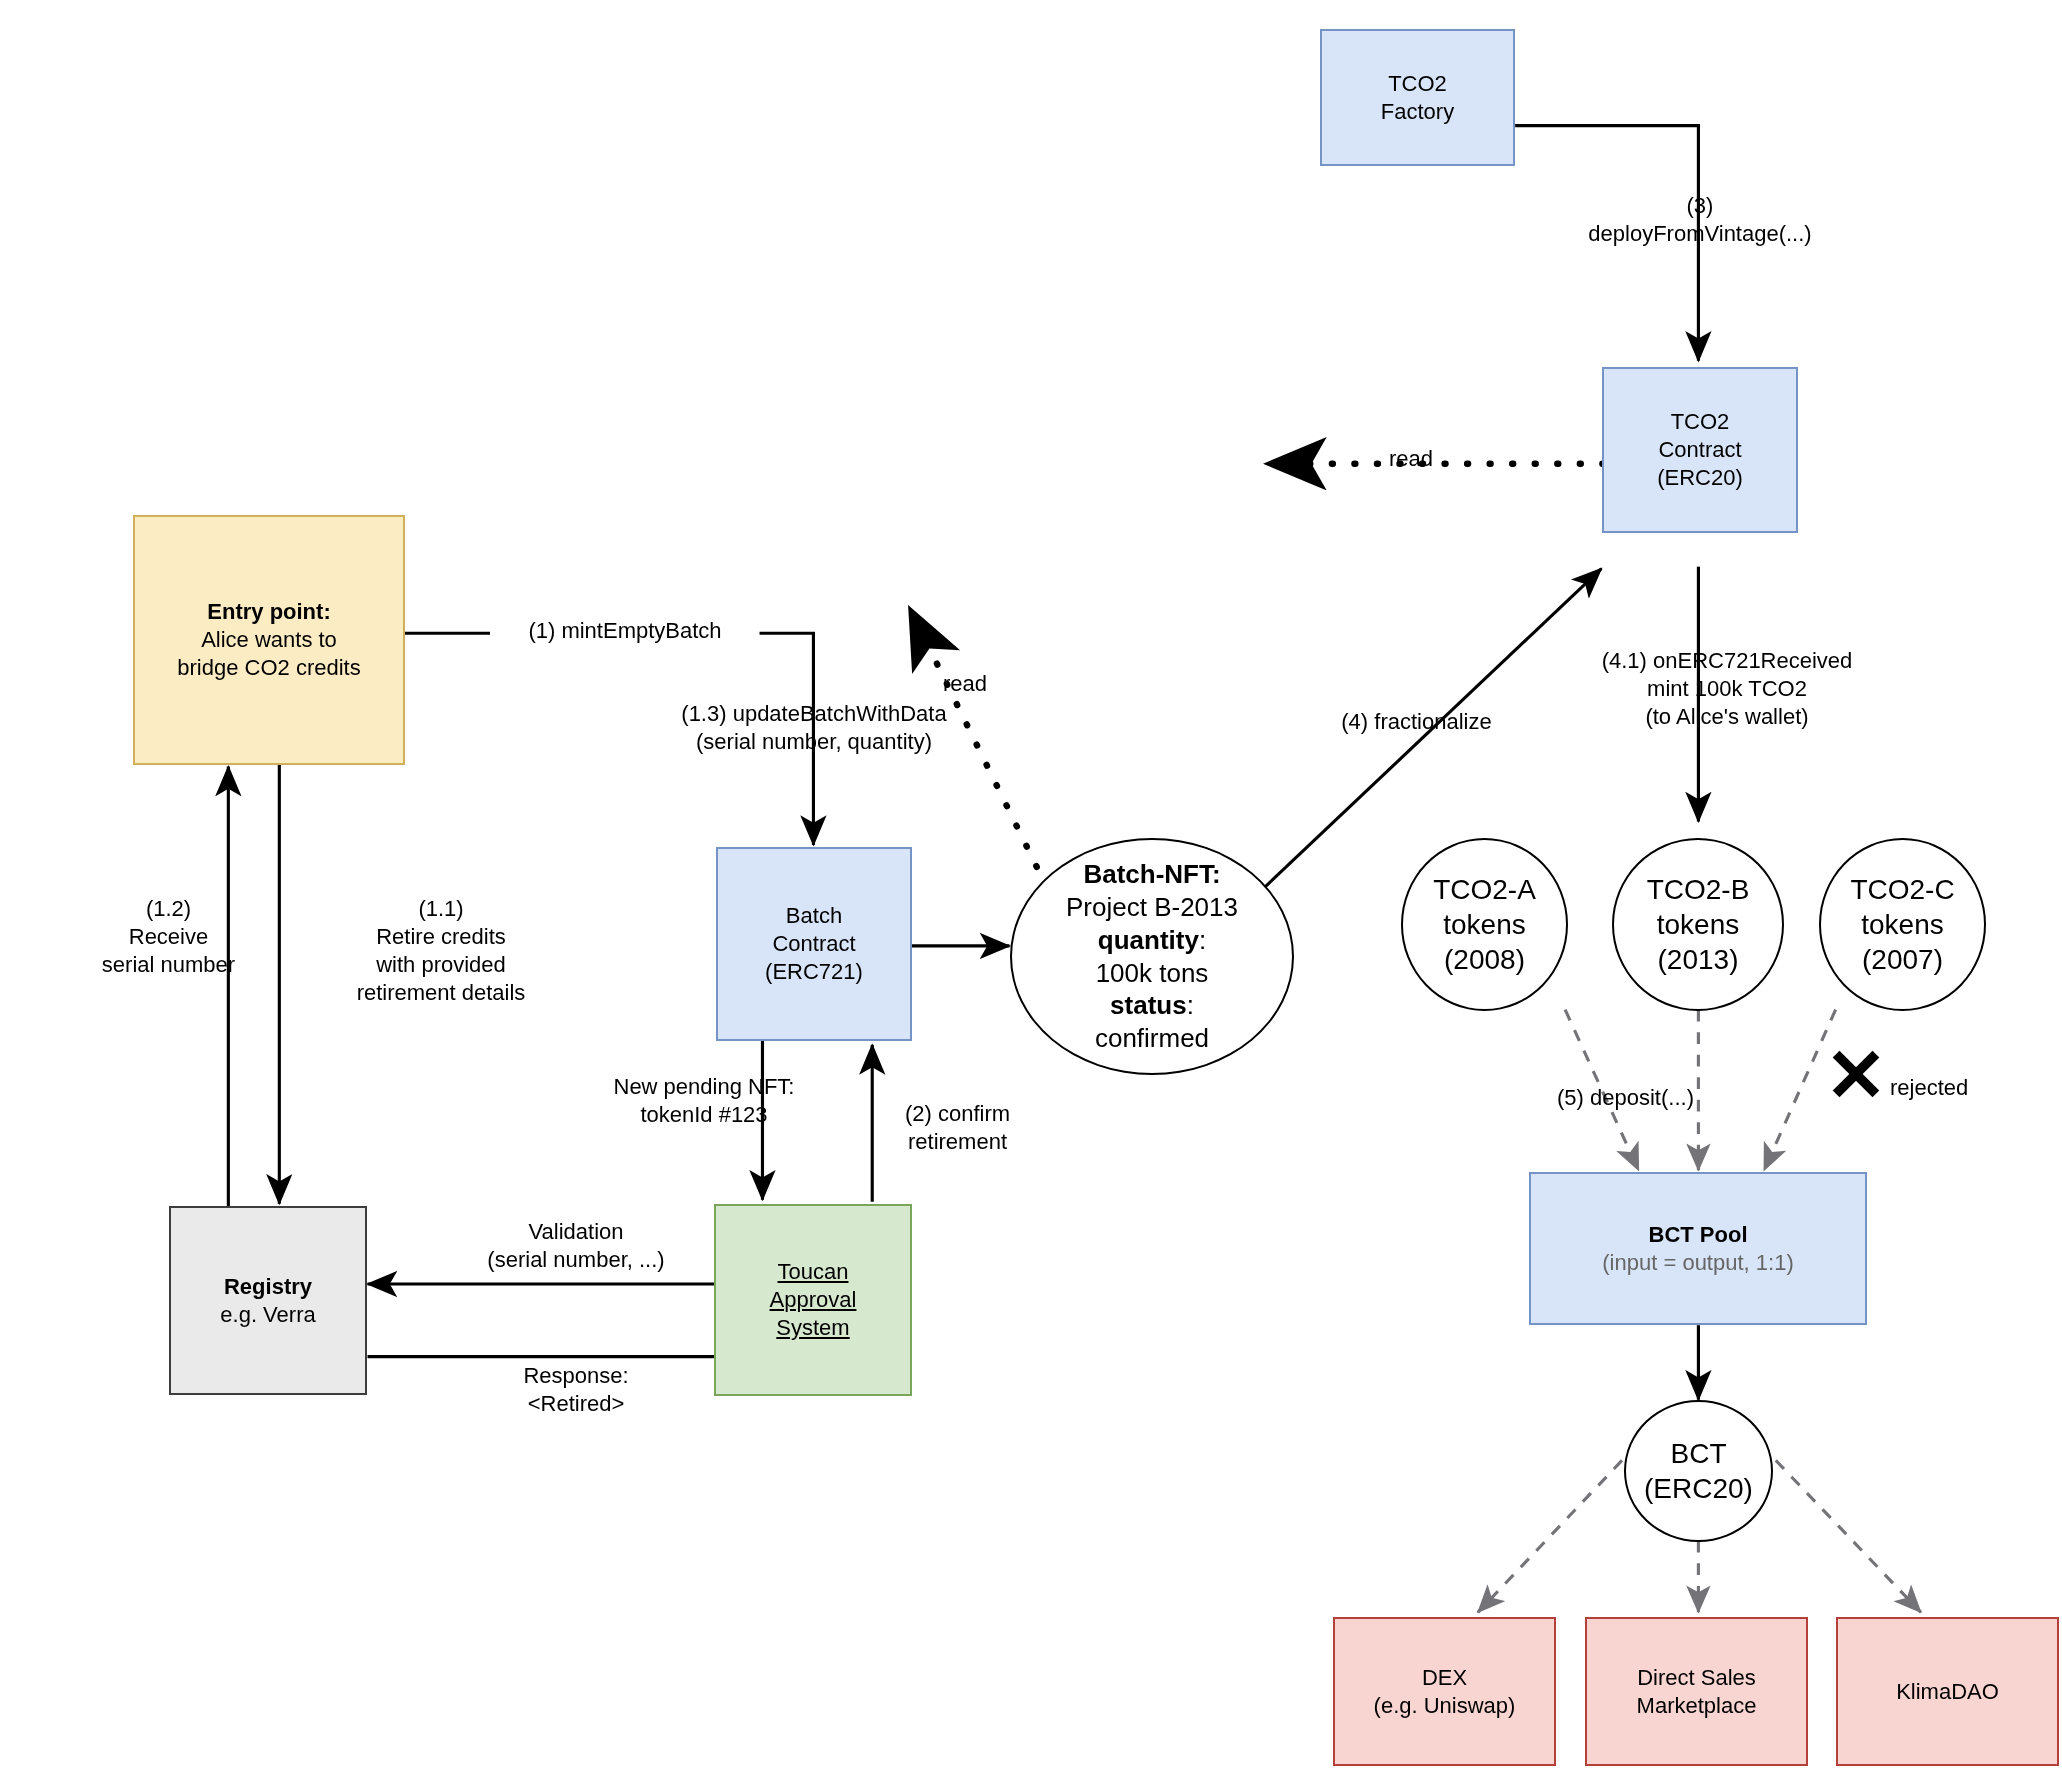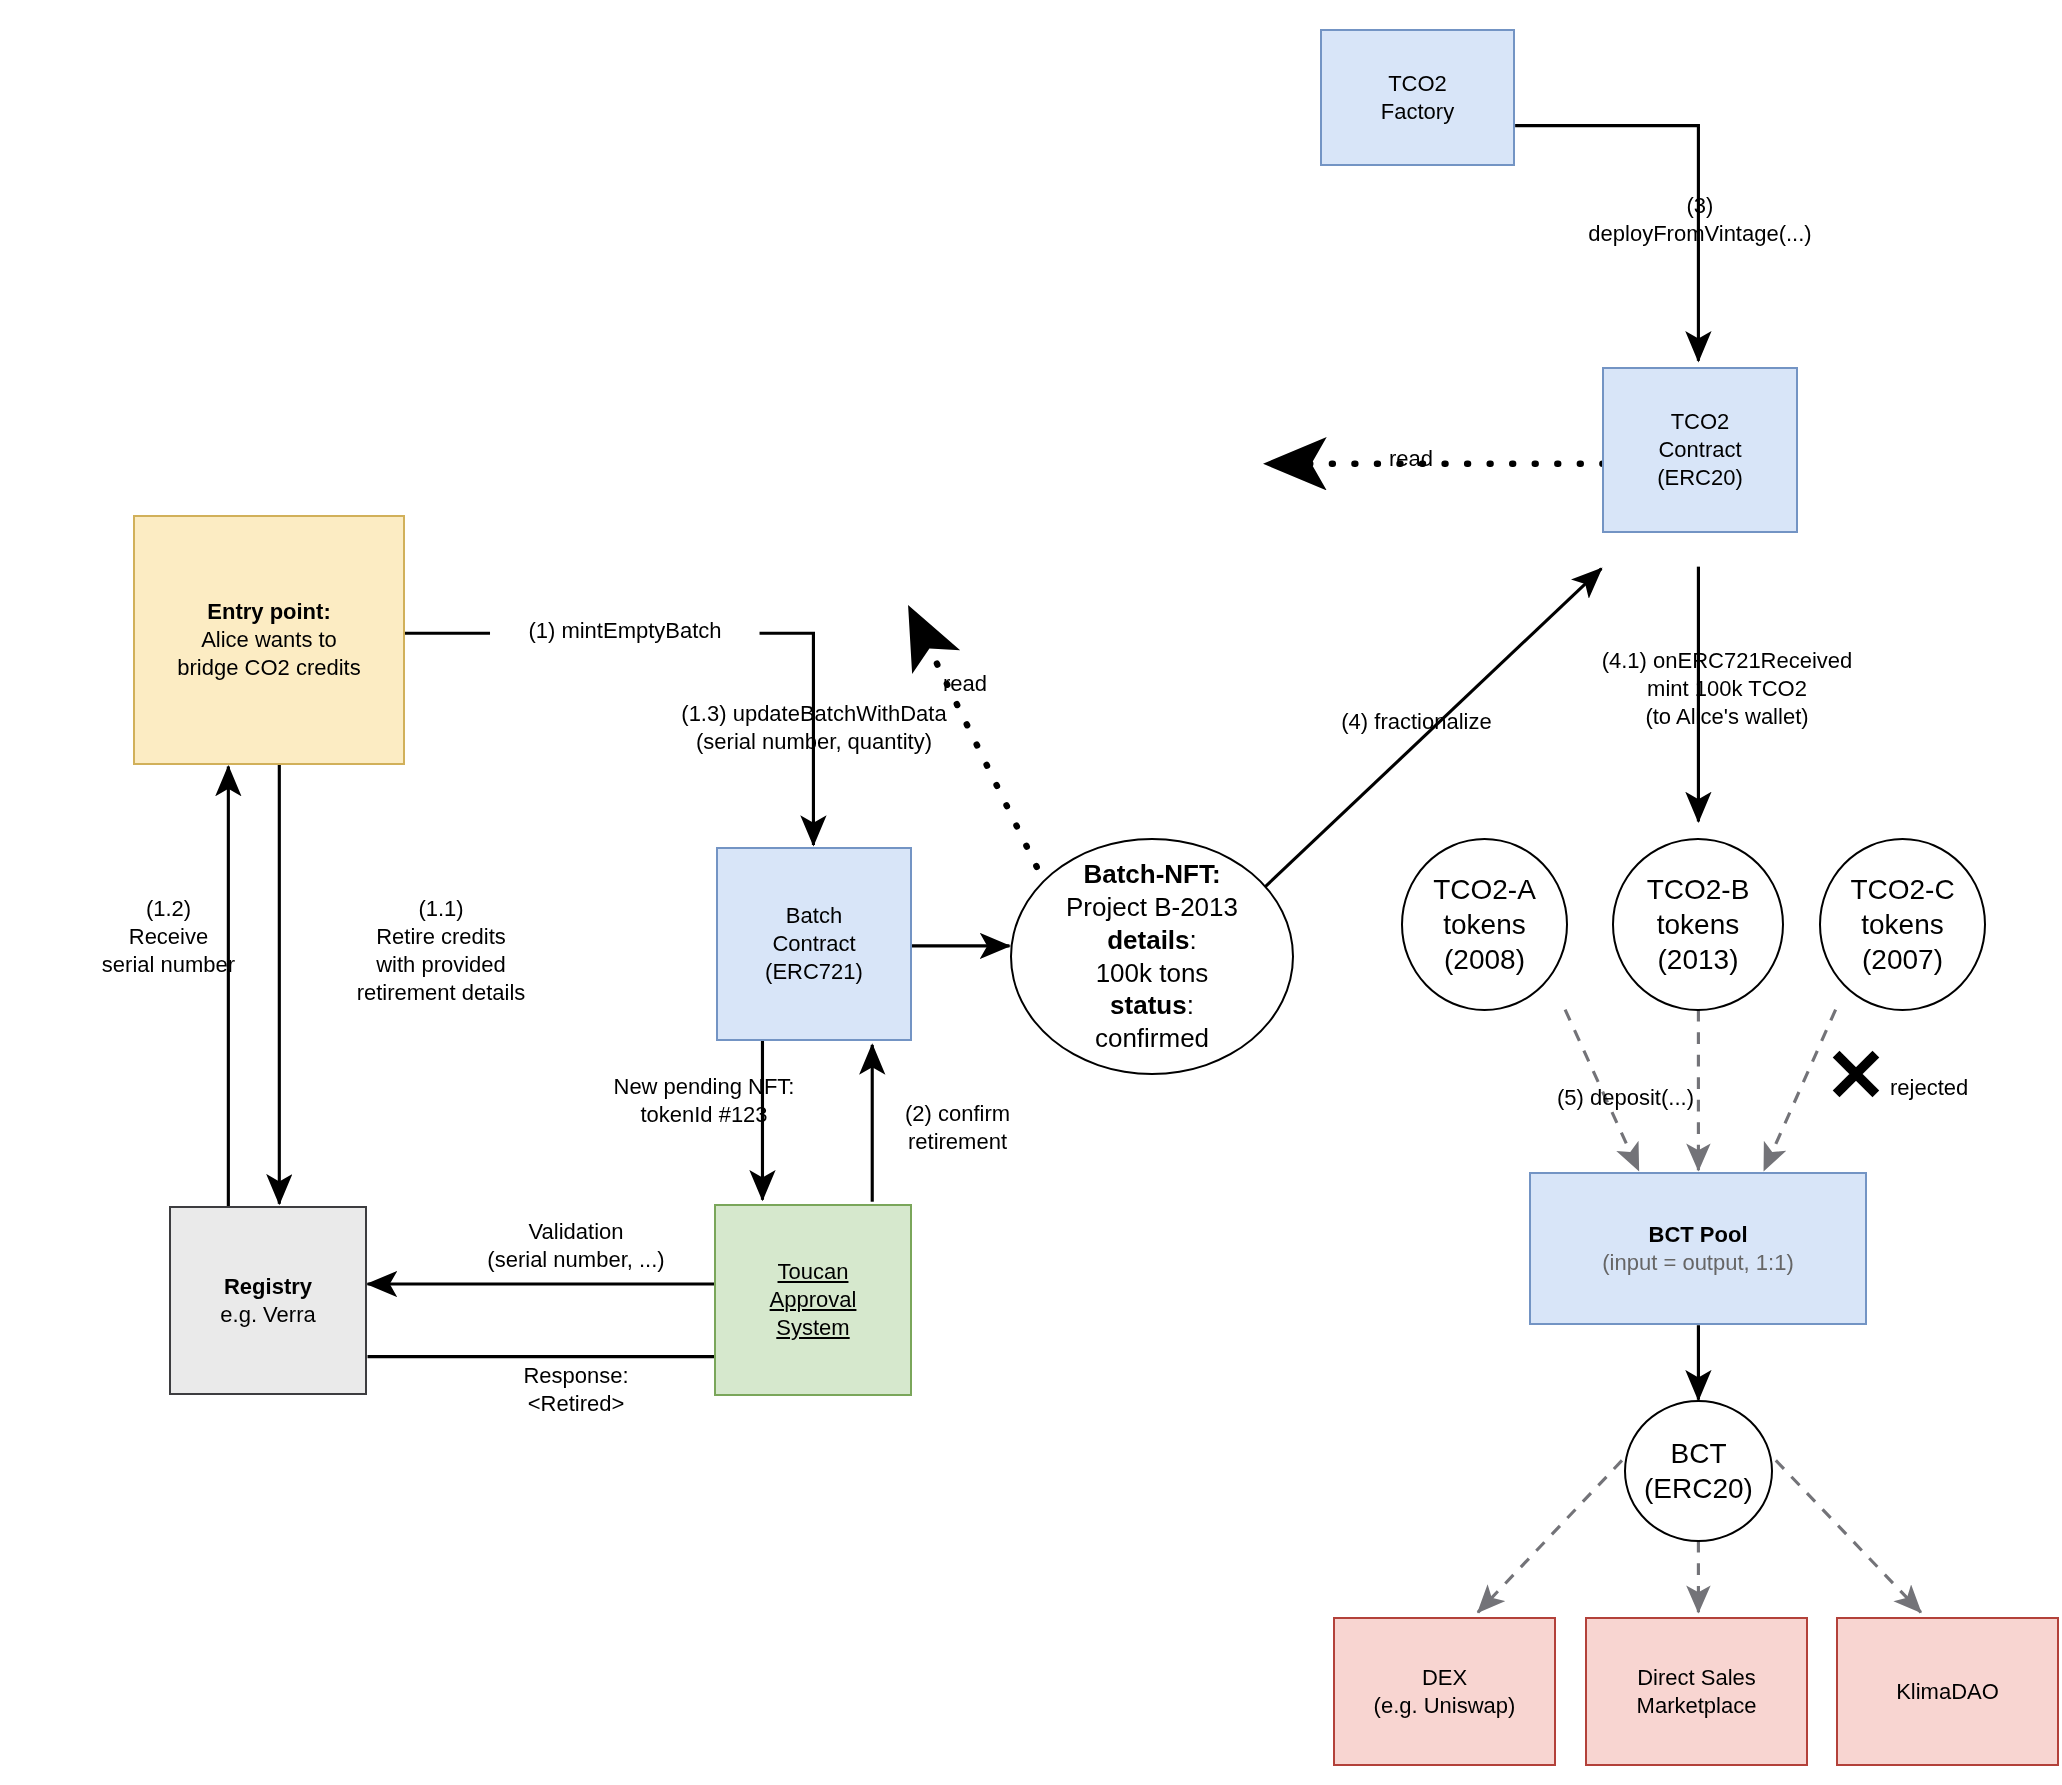--- a/index.html
+++ b/index.html
@@ -152,21 +152,21 @@
 
   <div class="node box box-blue fs31" style="left:716px; top:847px; width:196px; height:194px;">
     <div>Batch</div>
     <div>Contract</div>
     <div>(ERC721)</div>
   </div>
 
   <div class="node circle fs30" style="left:1010px; top:838px; width:284px; height:237px;">
     <div class="bold">Batch-NFT:</div>
     <div>Project B-2013</div>
-    <div><span class="bold">details</span><span>:</span></div>
+    <div><span class="bold">quantity</span><span>:</span></div>
     <div>100k tons</div>
     <div><span class="bold">status</span><span>:</span></div>
     <div>confirmed</div>
   </div>
 
   <div class="node box box-grey fs31" style="left:169px; top:1206px; width:198px; height:189px;">
     <div class="bold">Registry</div>
     <div>e.g. Verra</div>
   </div>
 

